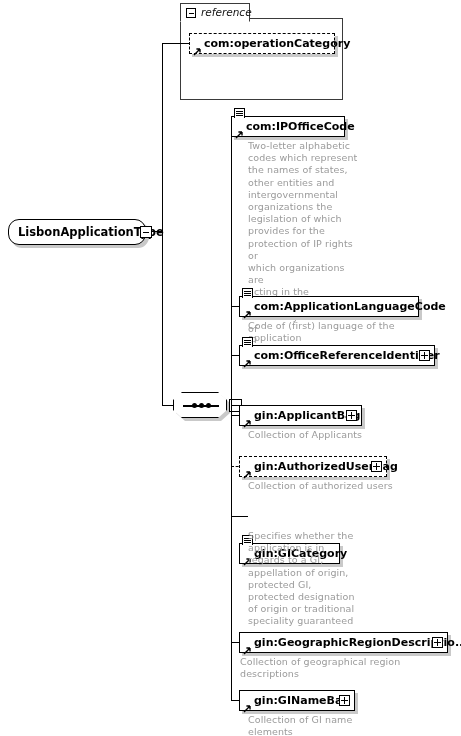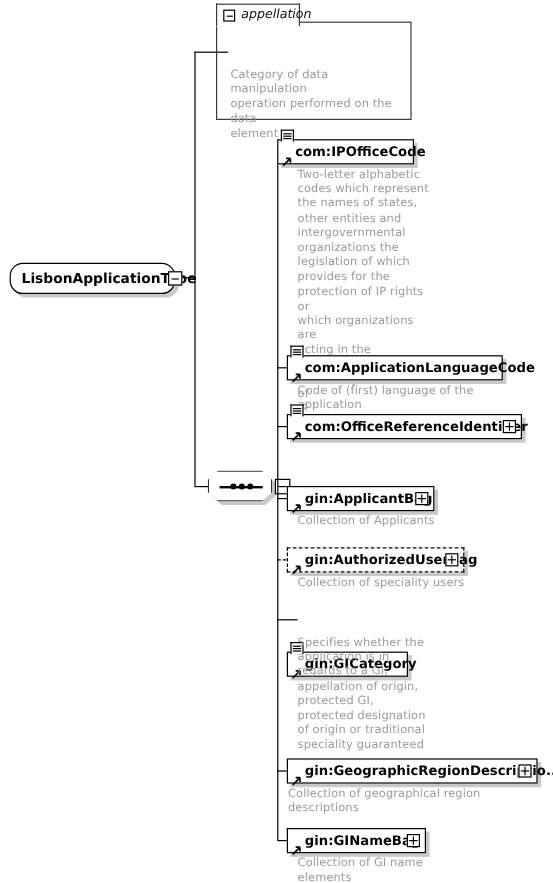--- a/index.html
+++ b/index.html
@@ -179,26 +179,31 @@
   }
 </style>
 </head>
 <body>
 
 <div id="canvas">
 
   <div class="attr-box" style="left:180px;top:18px;width:163px;height:82px;"></div>
   <div class="attr-tab" style="left:180px;top:3px;width:70px;">
     <span class="tgl"></span>
-    <span>appellation</span>
-  </div>
-
-  <div class="doc" style="left:192px;top:57px;width:148px;">Category of data manipulation
-operation performed on the data
-element</div>
+    <span>reference</span>
+  </div>
+
+  <div class="el opt" style="left:189px;top:33px;width:146px;">
+    <span class="arrow">
+      <svg width="9" height="9" viewBox="0 0 9 9">
+          <path d="M1 8 L7 2 M7 2 L3.4 2 M7 2 L7 5.6" stroke="#000" stroke-width="1.4" fill="none"></path>
+        </svg>
+    </span>
+    <span class="label">com:operationCategory</span>
+  </div>
 
   <div class="root-node" style="left:8px;top:219px;width:138px;">
     <span>LisbonApplicationType</span>
     <span class="root-toggle"></span>
   </div>
 
   <div class="ln-h" style="left:152px;top:231px;width:11px;"></div>
 
   <div class="ln-v" style="left:162px;top:43px;height:362px;"></div>
 
@@ -296,21 +301,21 @@
   <div class="ln-h dash" style="left:231px;top:466px;width:17px;"></div>
   <div class="el opt" style="left:239px;top:456px;width:148px;">
     <span class="arrow">
       <svg width="9" height="9" viewBox="0 0 9 9">
           <path d="M1 8 L7 2 M7 2 L3.4 2 M7 2 L7 5.6" stroke="#000" stroke-width="1.4" fill="none"></path>
         </svg>
     </span>
     <span class="label">gin:AuthorizedUserBag</span>
     <span class="plus"></span>
   </div>
-  <div class="doc" style="left:248px;top:480px;width:180px;">Collection of speciality users</div>
+  <div class="doc" style="left:248px;top:480px;width:180px;">Collection of authorized users</div>
 
   <div class="ln-h" style="left:231px;top:516px;width:17px;"></div>
   <div class="el" style="left:239px;top:506px;width:101px;margin-top:37px;">
     <span class="stype">
         <i></i>
         <i></i>
         <i></i>
       </span>
     <span class="arrow">
       <svg width="9" height="9" viewBox="0 0 9 9">

